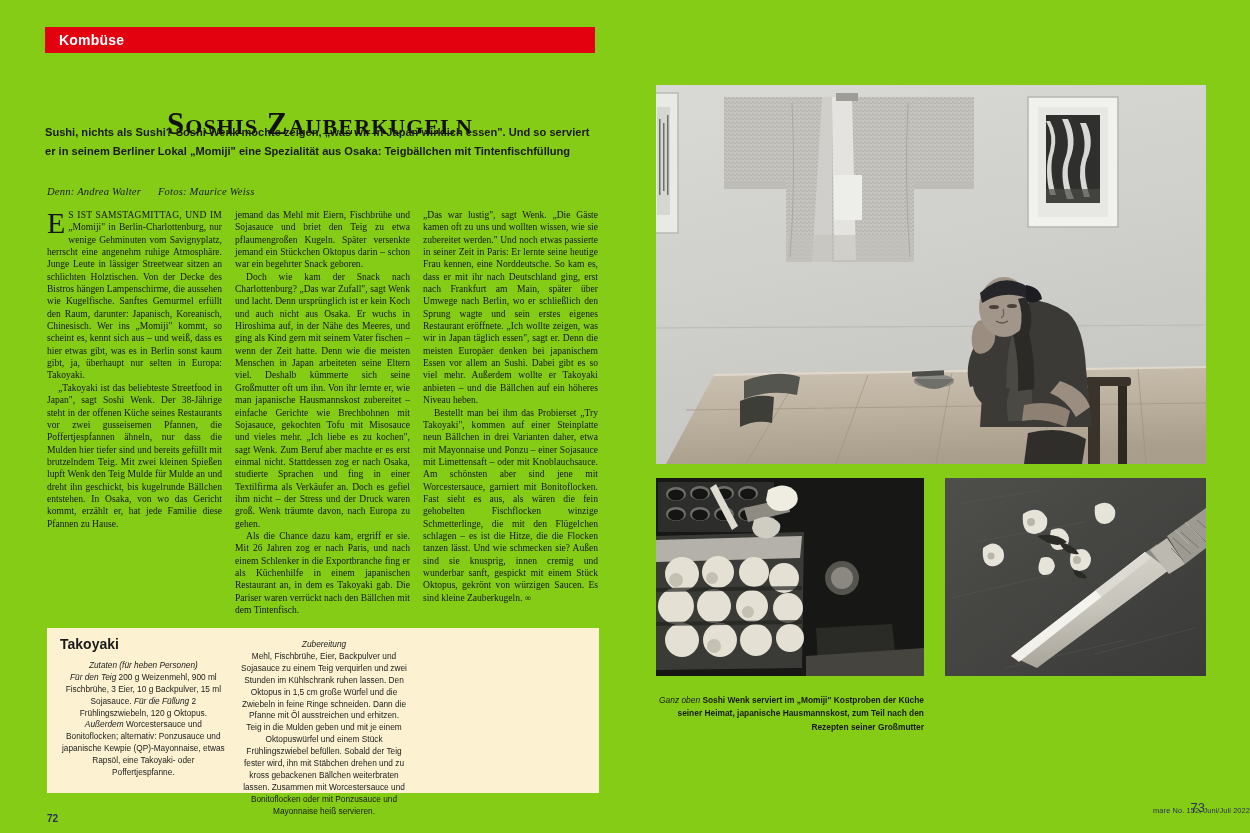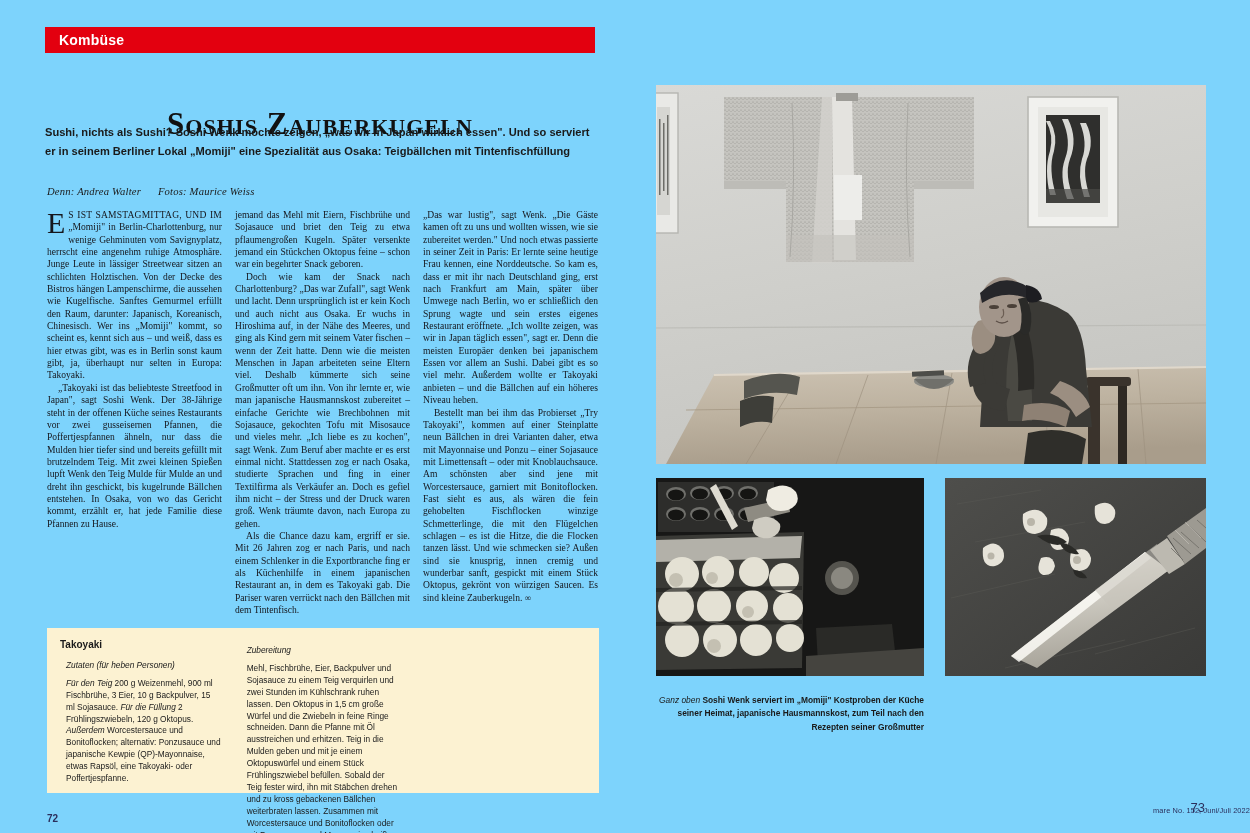--- a/index.html
+++ b/index.html
@@ -11,21 +11,21 @@
     width: 1250px;
     height: 833px;
     font-family: "Liberation Sans", sans-serif;
     position: relative;
     overflow: hidden;
   }
 
   .spread {
     position: absolute;
     inset: 0;
-    background: #7dd3fc;
+    background: #84cc16;
   }
 
   
   .page-left {
     position: absolute;
     left: 0; top: 0;
     width: 625px; height: 833px;
   }
   .page-right {
     position: absolute;
@@ -142,24 +142,24 @@
     gap: 14px;
   }
   .rcol {
     width: 172px;
     font-size: 8.3px;
     line-height: 11.9px;
     color: #1a1a1a;
   }
   .rcol h4 {
     margin: 0 0 9px 0;
-    font-size: 10px;
+    font-size: 14px;
     font-weight: bold;
   }
-  .rcol p { margin: 6px; }
+  .rcol p { margin: 0; text-align: center; }
   .rcol .it { font-style: italic; }
   .rcol .bi { font-style: italic; font-weight: bold; }
   .rcol .blk { margin-top: 12px; font-style: italic; font-size: 8.1px; line-height: 11.6px; }
 
   
   .folio-left {
     position: absolute;
     left: 47px;
     bottom: 9px;
     font-size: 10px;
@@ -252,21 +252,21 @@
     </div>
 
     <div class="cols">
 
       <div class="col">
         <p class="first"><span class="dropcap">E</span><span class="sc">S IST SAMSTAGMITTAG, UND IM</span><span> „Momiji" in Berlin-Charlottenburg, nur wenige Gehminuten vom Savignyplatz, herrscht eine angenehm ruhige Atmosphäre. Junge Leute in lässiger Streetwear sitzen an schlichten Holztischen. Von der Decke des Bistros hängen Lampenschirme, die aussehen wie Kugelfische. Sanftes Gemurmel erfüllt den Raum, darunter: Japanisch, Koreanisch, Chinesisch. Wer ins „Momiji" kommt, so scheint es, kennt sich aus – und weiß, dass es hier etwas gibt, was es in Berlin sonst kaum gibt, ja, überhaupt nur selten in Europa: Takoyaki.</span></p>
         <p>„Takoyaki ist das beliebteste Streetfood in Japan", sagt Soshi Wenk. Der 38-Jährige steht in der offenen Küche seines Restaurants vor zwei gusseisernen Pfannen, die Poffertjespfannen ähneln, nur dass die Mulden hier tiefer sind und bereits gefüllt mit brutzelndem Teig. Mit zwei kleinen Spießen lupft Wenk den Teig Mulde für Mulde an und dreht ihn geschickt, bis kugelrunde Bällchen entstehen. In Osaka, von wo das Gericht kommt, erzählt er, hat jede Familie diese Pfannen zu Hause.</p>
       </div>
 
       <div class="col">
-        <p class="first">jemand das Mehl mit Eiern, Fischbrühe und Sojasauce und briet den Teig zu etwa pflaumengroßen Kugeln. Später versenkte jemand ein Stückchen Oktopus feine – schon war ein begehrter Snack geboren.</p>
+        <p class="first">jemand das Mehl mit Eiern, Fischbrühe und Sojasauce und briet den Teig zu etwa pflaumengroßen Kugeln. Später versenkte jemand ein Stückchen Oktopus darin – schon war ein begehrter Snack geboren.</p>
         <p>Doch wie kam der Snack nach Charlottenburg? „Das war Zufall", sagt Wenk und lacht. Denn ursprünglich ist er kein Koch und auch nicht aus Osaka. Er wuchs in Hiroshima auf, in der Nähe des Meeres, und ging als Kind gern mit seinem Vater fischen – wenn der Zeit hatte. Denn wie die meisten Menschen in Japan arbeiteten seine Eltern viel. Deshalb kümmerte sich seine Großmutter oft um ihn. Von ihr lernte er, wie man japanische Hausmannskost zubereitet – einfache Gerichte wie Brechbohnen mit Sojasauce, gekochten Tofu mit Misosauce und vieles mehr. „Ich liebe es zu kochen", sagt Wenk. Zum Beruf aber machte er es erst einmal nicht. Stattdessen zog er nach Osaka, studierte Sprachen und fing in einer Textilfirma als Verkäufer an. Doch es gefiel ihm nicht – der Stress und der Druck waren groß. Wenk träumte davon, nach Europa zu gehen.</p>
         <p>Als die Chance dazu kam, ergriff er sie. Mit 26 Jahren zog er nach Paris, und nach einem Schlenker in die Exportbranche fing er als Küchenhilfe in einem japanischen Restaurant an, in dem es Takoyaki gab. Die Pariser waren verrückt nach den Bällchen mit dem Tintenfisch.</p>
       </div>
 
       <div class="col">
         <p class="first">„Das war lustig", sagt Wenk. „Die Gäste kamen oft zu uns und wollten wissen, wie sie zubereitet werden." Und noch etwas passierte in seiner Zeit in Paris: Er lernte seine heutige Frau kennen, eine Norddeutsche. So kam es, dass er mit ihr nach Deutschland ging, erst nach Frankfurt am Main, später über Umwege nach Berlin, wo er schließlich den Sprung wagte und sein erstes eigenes Restaurant eröffnete. „Ich wollte zeigen, was wir in Japan täglich essen", sagt er. Denn die meisten Europäer denken bei japanischem Essen vor allem an Sushi. Dabei gibt es so viel mehr. Außerdem wollte er Takoyaki anbieten – und die Bällchen auf ein höheres Niveau heben.</p>
         <p><span>Bestellt man bei ihm das Probierset „Try Takoyaki", kommen auf einer Steinplatte neun Bällchen in drei Varianten daher, etwa mit Mayonnaise und Ponzu – einer Sojasauce mit Limettensaft – oder mit Knoblauchsauce. Am schönsten aber sind jene mit Worcestersauce, garniert mit Bonitoflocken. Fast sieht es aus, als wären die fein gehobelten Fischflocken winzige Schmetterlinge, die mit den Flügelchen schlagen – es ist die Hitze, die die Flocken tanzen lässt. Und wie schmecken sie? Außen sind sie knusprig, innen cremig und wunderbar sanft, gespickt mit einem Stück Oktopus, gekrönt von würzigen Saucen. Es sind kleine Zauberkugeln.</span> <span class="endmark">∞</span></p>
       </div>
 
     </div>

